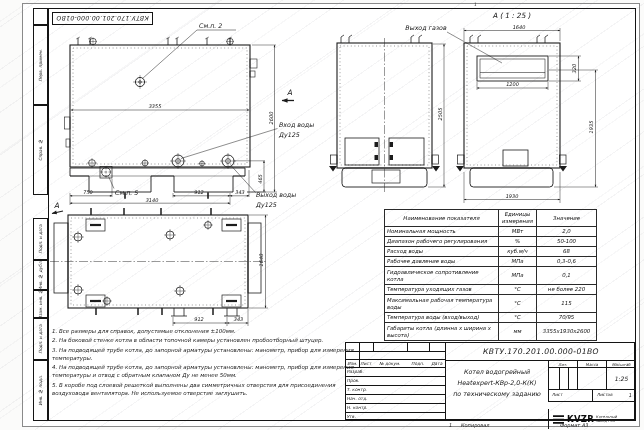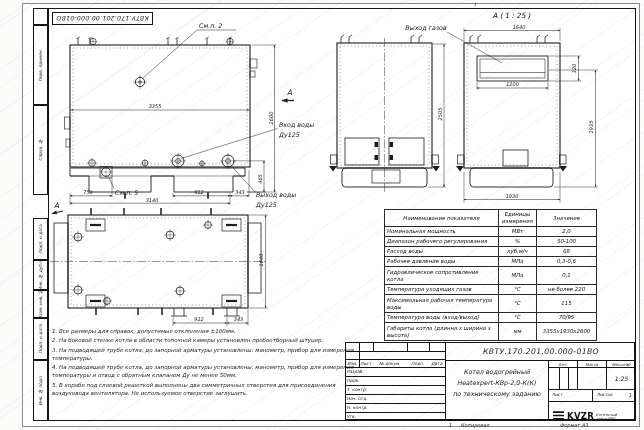--- a/index.html
+++ b/index.html
@@ -36,21 +36,21 @@
   .tb .abs{position:absolute;box-sizing:border-box;}
   .tb .vl{position:absolute;top:0;bottom:0;width:0;border-left:1px solid #141414;}
   .tb .hl{position:absolute;height:0;border-top:1px solid #141414;}
   .tb-doc{left:99px;top:0;width:191px;height:18px;border-left:1px solid #141414;border-bottom:1px solid #141414;
           text-align:center;font-size:7.6px;line-height:18px;letter-spacing:.4px;}
   .tb-title{left:99px;top:18px;width:103px;height:60px;border-left:1px solid #141414;text-align:center;
             font-size:6.3px;line-height:11px;padding-top:5px;}
   .tb-h{font-size:3.9px;text-align:center;line-height:7px;border-left:1px solid #141414;border-bottom:1px solid #141414;}
   .tb-roles div{position:absolute;left:1px;width:26px;height:9px;line-height:9px;font-size:4.3px;}
   .tb-colh{position:absolute;top:16px;height:8px;line-height:8px;font-size:3.8px;text-align:center;}
-  .logo{left:202px;top:58px;width:88px;height:20px;border-left:1px solid #141414;display:flex;align-items:flex-end;gap:2px;padding-left:3px;}
+  .logo{left:202px;top:66px;width:88px;height:20px;border-left:1px solid #141414;display:flex;align-items:center;gap:2px;padding-left:3px;}
   .logo .kv{font-style:normal;font-weight:700;font-size:8.5px;letter-spacing:.3px;color:#0d0d0d;}
   .logo .cap{font-size:3.6px;line-height:4.2px;color:#222;}
   .bm{position:absolute;font-size:5px;font-style:italic;color:#222;}
 </style>
 </head>
 <body>
 
 <div>
   <div class="outer-frame"></div>
   <div class="wm"></div>

